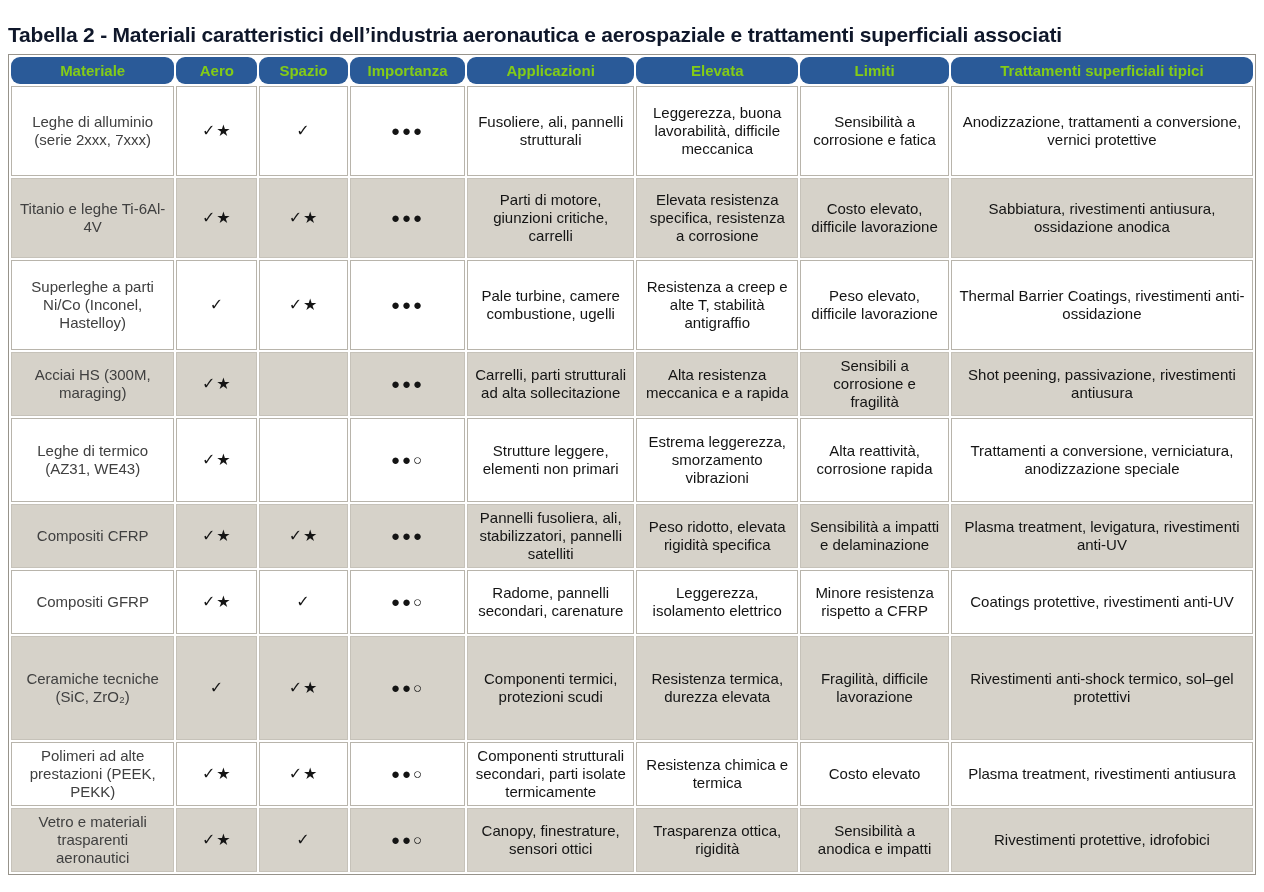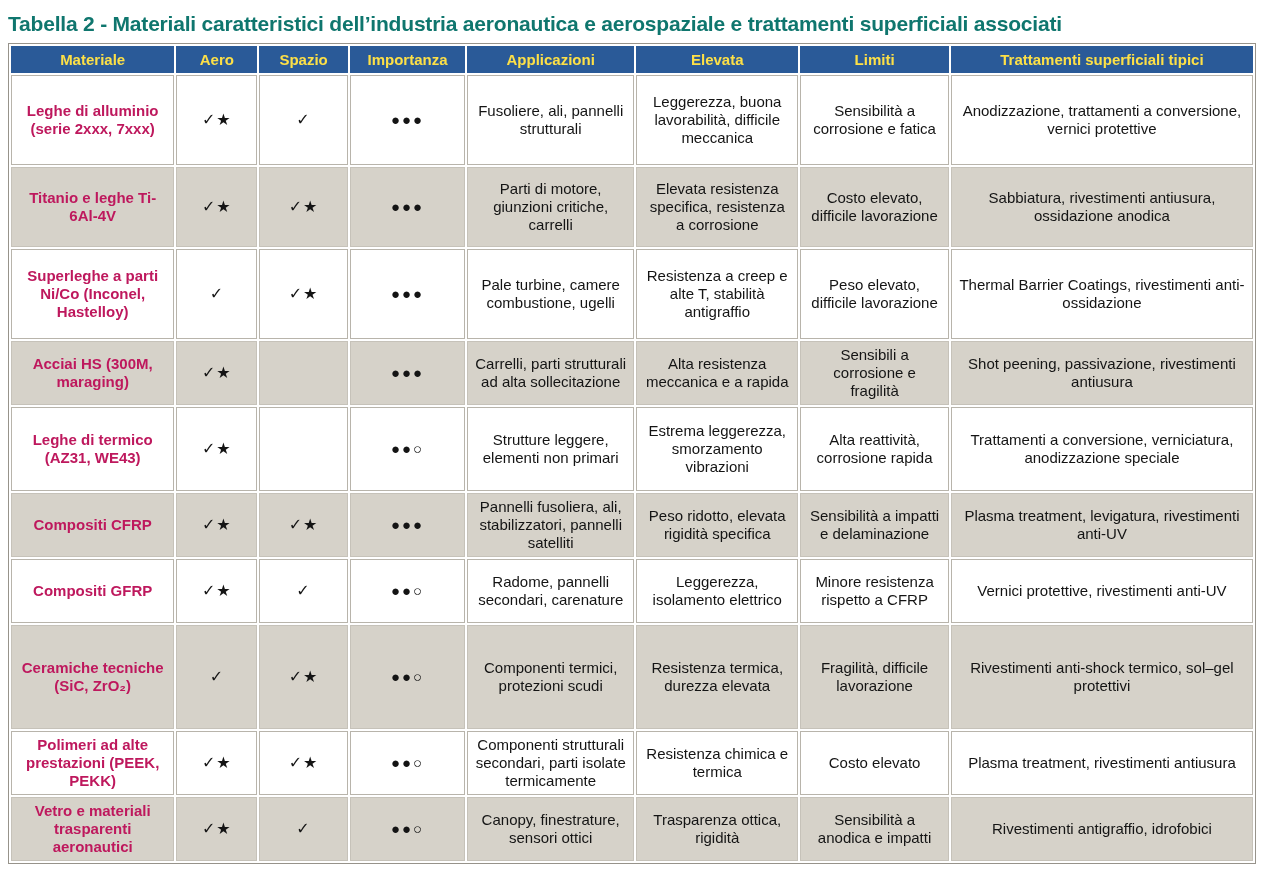--- a/index.html
+++ b/index.html
@@ -14,60 +14,61 @@
   body{
     width:1264px;
     font-family:"Liberation Sans","DejaVu Sans",sans-serif;
     color:var(--ink);
     padding:4px 8px 8px 8px;
   }
   .page-title{
     font-size:21px;
     font-weight:bold;
     letter-spacing:-0.2px;
-    margin:8px 0 7px 0;
-    color:#0f766e;
+    margin:19px 0 7px 0;
+    color:#0f172a;
   }
   table.materials{
     width:1248px;
     border-collapse:separate;
     border-spacing:2px;
     background:#ffffff;
     border:1px solid var(--outer);
     table-layout:fixed;
   }
   col.c-mat{width:13.3%;}
   col.c-aero{width:6.6%;}
   col.c-spazio{width:7.2%;}
   col.c-imp{width:9.4%;}
   col.c-app{width:13.6%;}
   col.c-van{width:13.2%;}
   col.c-lim{width:12.1%;}
   col.c-trat{width:24.6%;}
   th{
     background:var(--header-bg);
-    color:#fde047;
+    color:#84cc16;
     font-size:15px;
     font-weight:bold;
     text-align:center;
     vertical-align:middle;
     padding:5px 3px;
     height:20px;
+    border-radius:9px;
   }
   td{
     border:1px solid var(--grid);
     font-size:15px;
     line-height:1.2;
     text-align:center;
     vertical-align:middle;
     padding:4px 7px;
     background:#ffffff;
   }
   tbody tr:nth-child(even) td{background:var(--alt-bg);border-color:#c6c2b9;}
-  td.mat{font-weight:bold;color:#be185d;}
+  td.mat{font-weight:normal;color:#404040;}
   td.sym{font-size:16px;letter-spacing:1px;}
   td.imp{font-size:15px;letter-spacing:2px;}
   tbody tr:nth-child(1) td{height:90px;}
   tbody tr:nth-child(2) td{height:80px;}
   tbody tr:nth-child(3) td{height:90px;}
   tbody tr:nth-child(4) td{height:64px;}
   tbody tr:nth-child(5) td{height:84px;}
   tbody tr:nth-child(6) td{height:64px;}
   tbody tr:nth-child(7) td{height:64px;}
   tbody tr:nth-child(8) td{height:104px;}
@@ -164,21 +165,21 @@
       <td>Plasma treatment, levigatura, rivestimenti anti-UV</td>
     </tr>
     <tr>
       <td class="mat">Compositi GFRP</td>
       <td class="sym">✓★</td>
       <td class="sym">✓</td>
       <td class="imp">●●○</td>
       <td>Radome, pannelli secondari, carenature</td>
       <td>Leggerezza, isolamento elettrico</td>
       <td>Minore resistenza rispetto a CFRP</td>
-      <td>Vernici protettive, rivestimenti anti-UV</td>
+      <td>Coatings protettive, rivestimenti anti-UV</td>
     </tr>
     <tr>
       <td class="mat">Ceramiche tecniche (SiC, ZrO₂)</td>
       <td class="sym">✓</td>
       <td class="sym">✓★</td>
       <td class="imp">●●○</td>
       <td>Componenti termici, protezioni scudi</td>
       <td>Resistenza termica, durezza elevata</td>
       <td>Fragilità, difficile lavorazione</td>
       <td>Rivestimenti anti-shock termico, sol–gel protettivi</td>
@@ -194,16 +195,16 @@
       <td>Plasma treatment, rivestimenti antiusura</td>
     </tr>
     <tr>
       <td class="mat">Vetro e materiali trasparenti aeronautici</td>
       <td class="sym">✓★</td>
       <td class="sym">✓</td>
       <td class="imp">●●○</td>
       <td>Canopy, finestrature, sensori ottici</td>
       <td>Trasparenza ottica, rigidità</td>
       <td>Sensibilità a anodica e impatti</td>
-      <td>Rivestimenti antigraffio, idrofobici</td>
+      <td>Rivestimenti protettive, idrofobici</td>
     </tr>
   </tbody>
 </table>
 
 </body></html>

